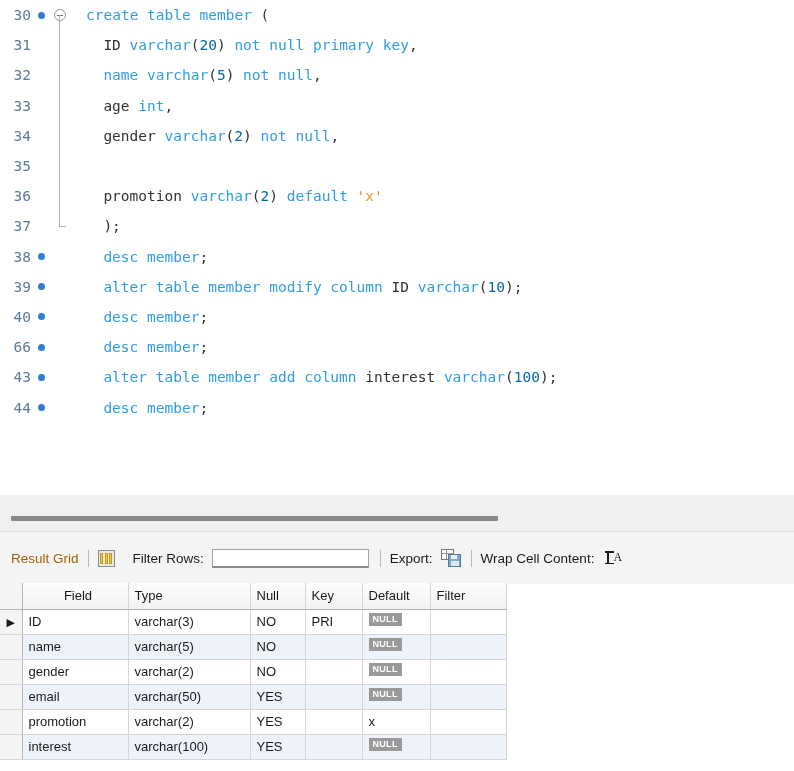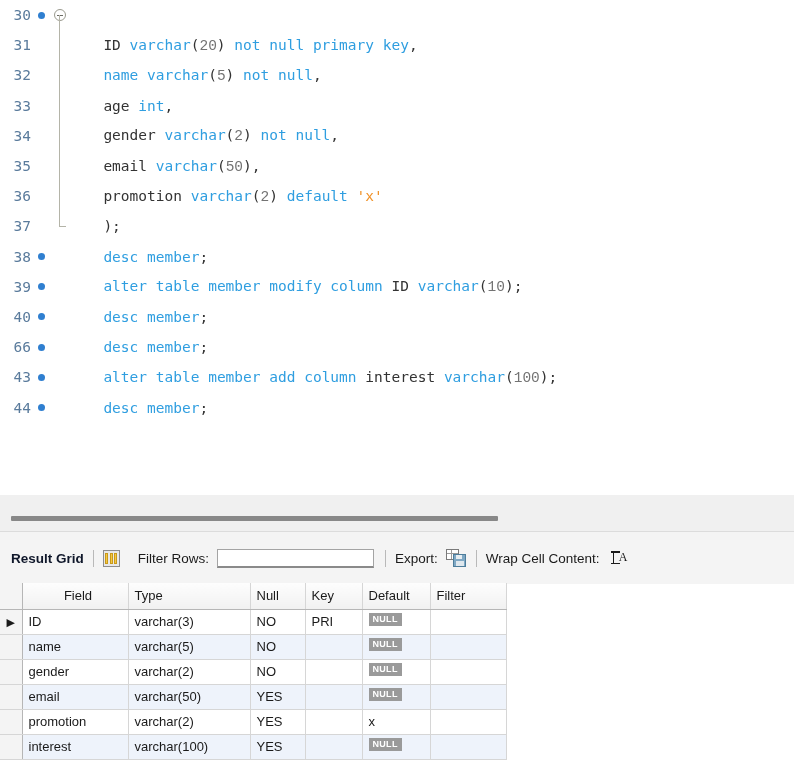--- a/index.html
+++ b/index.html
@@ -70,21 +70,21 @@
     position:absolute;left:10px;top:0;height:50%;width:1px;background:#b4b4a8;
   }
   .fold-end:after{
     content:"";position:absolute;left:0px;top:100%;
     width:7px;height:1px;background:#b4b4a8;
   }
   .codetext{padding-left:11px;}
 
   
   .kw{color:#2f9ee0;}
-  .num{color:#737373;font-family:Liberation Mono, monospace;}
+  .num{color:#0369a1;}
   .str{color:#f0932b;}
   .id{color:#333333;}
   .punc{color:#333333;}
 
   
   #splitter-band{
     position:absolute;left:0;top:494px;width:794px;height:37px;
     background:#f0f0f0;
     border-top:1px solid #ffffff;
   }
@@ -95,21 +95,21 @@
   }
 
   
   #result-toolbar{
     position:absolute;left:0;top:531px;width:794px;height:52px;
     background:#f4f4f4;
     border-top:1px solid #dcdcdc;
     display:flex;align-items:center;
     font-size:13.5px;color:#1a1a1a;
   }
-  #result-toolbar .lbl{color:#0f172a;font-weight:bold;}
+  #result-toolbar .lbl{color:#a16207;font-weight:normal;}
   .tb-sep{
     width:1px;height:17px;background:#b9b9b9;margin:0 9px;
   }
   .tb-text{color:#1a1a1a;}
 
   
   .icon-grid{
     width:17px;height:17px;
     background:#e8e8e8;border:1px solid #8d8d8d;
     box-sizing:border-box;
@@ -208,26 +208,26 @@
     line-height:11px;
     vertical-align:middle;
     position:relative;
     top:-3px;
   }
 </style>
 </head>
 <body>
 
 <div id="editor">
-    <div class="code-line"><div class="gutter">30</div><div class="marker"><span class="dot"></span></div><div class="foldcell"><div class="fold-circle"></div><div class="fold-stem"></div></div></div>
+    <div class="code-line"><div class="gutter">30</div><div class="marker"><span class="dot"></span></div><div class="foldcell"><div class="fold-circle"></div><div class="fold-stem"></div></div><div class="codetext"><span class="kw">create table </span><span class="kw">member</span><span class="punc"> (</span></div></div>
     <div class="code-line"><div class="gutter">31</div><div class="marker"></div><div class="foldcell"><div class="fold-through"></div></div><div class="codetext" style="padding-left: 28.4px;"><span class="id">ID</span><span class="punc"> </span><span class="kw">varchar</span><span class="punc">(</span><span class="num">20</span><span class="punc">) </span><span class="kw">not null primary key</span><span class="punc">,</span></div></div>
     <div class="code-line"><div class="gutter">32</div><div class="marker"></div><div class="foldcell"><div class="fold-through"></div></div><div class="codetext" style="padding-left: 28.4px;"><span class="kw">name</span><span class="punc"> </span><span class="kw">varchar</span><span class="punc">(</span><span class="num">5</span><span class="punc">) </span><span class="kw">not null</span><span class="punc">,</span></div></div>
     <div class="code-line"><div class="gutter">33</div><div class="marker"></div><div class="foldcell"><div class="fold-through"></div></div><div class="codetext" style="padding-left: 28.4px;"><span class="id">age </span><span class="kw">int</span><span class="punc">,</span></div></div>
     <div class="code-line"><div class="gutter">34</div><div class="marker"></div><div class="foldcell"><div class="fold-through"></div></div><div class="codetext" style="padding-left: 28.4px;"><span class="id">gender </span><span class="kw">varchar</span><span class="punc">(</span><span class="num">2</span><span class="punc">) </span><span class="kw">not null</span><span class="punc">,</span></div></div>
-    <div class="code-line"><div class="gutter">35</div><div class="marker"></div><div class="foldcell"><div class="fold-through"></div></div><div class="codetext" style="padding-left: 28.4px;"><span class="id">email </span><span class="kw">varchar</span><span class="punc">(</span><span class="num">50</span><span class="punc">),</span></div></div>
+    <div class="code-line"><div class="gutter">35</div><div class="marker"></div><div class="foldcell"><div class="fold-through"></div></div></div>
     <div class="code-line"><div class="gutter">36</div><div class="marker"></div><div class="foldcell"><div class="fold-through"></div></div><div class="codetext" style="padding-left: 28.4px;"><span class="id">promotion </span><span class="kw">varchar</span><span class="punc">(</span><span class="num">2</span><span class="punc">) </span><span class="kw">default</span><span class="punc"> </span><span class="str">'x'</span></div></div>
     <div class="code-line"><div class="gutter">37</div><div class="marker"></div><div class="foldcell"><div class="fold-end"></div></div><div class="codetext" style="padding-left: 28.4px;"><span class="punc">);</span></div></div>
     <div class="code-line"><div class="gutter">38</div><div class="marker"><span class="dot"></span></div><div class="foldcell"></div><div class="codetext" style="padding-left: 28.4px;"><span class="kw">desc member</span><span class="punc">;</span></div></div>
     <div class="code-line"><div class="gutter">39</div><div class="marker"><span class="dot"></span></div><div class="foldcell"></div><div class="codetext" style="padding-left: 28.4px;"><span class="kw">alter table member modify column </span><span class="id">ID</span><span class="punc"> </span><span class="kw">varchar</span><span class="punc">(</span><span class="num">10</span><span class="punc">);</span></div></div>
     <div class="code-line"><div class="gutter">40</div><div class="marker"><span class="dot"></span></div><div class="foldcell"></div><div class="codetext" style="padding-left: 28.4px;"><span class="kw">desc member</span><span class="punc">;</span></div></div>
     <div class="code-line"><div class="gutter">66</div><div class="marker"><span class="dot"></span></div><div class="foldcell"></div><div class="codetext" style="padding-left: 28.4px;"><span class="kw">desc member</span><span class="punc">;</span></div></div>
     <div class="code-line"><div class="gutter">43</div><div class="marker"><span class="dot"></span></div><div class="foldcell"></div><div class="codetext" style="padding-left: 28.4px;"><span class="kw">alter table member add column </span><span class="id">interest</span><span class="punc"> </span><span class="kw">varchar</span><span class="punc">(</span><span class="num">100</span><span class="punc">);</span></div></div>
     <div class="code-line"><div class="gutter">44</div><div class="marker"><span class="dot"></span></div><div class="foldcell"></div><div class="codetext" style="padding-left: 28.4px;"><span class="kw">desc member</span><span class="punc">;</span></div></div>
   </div>
 

